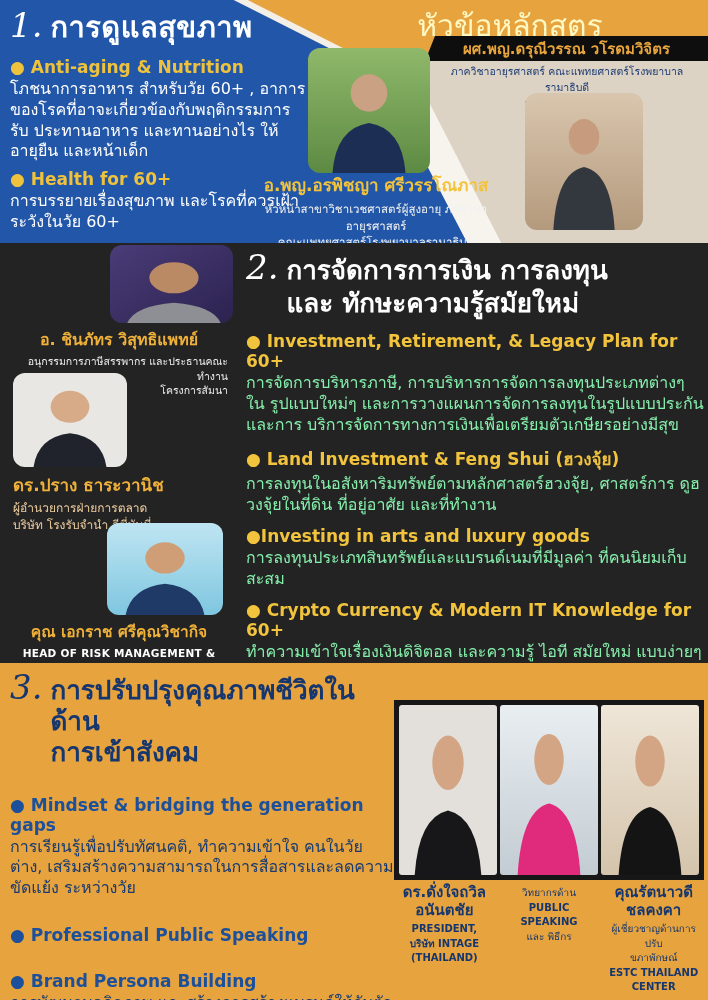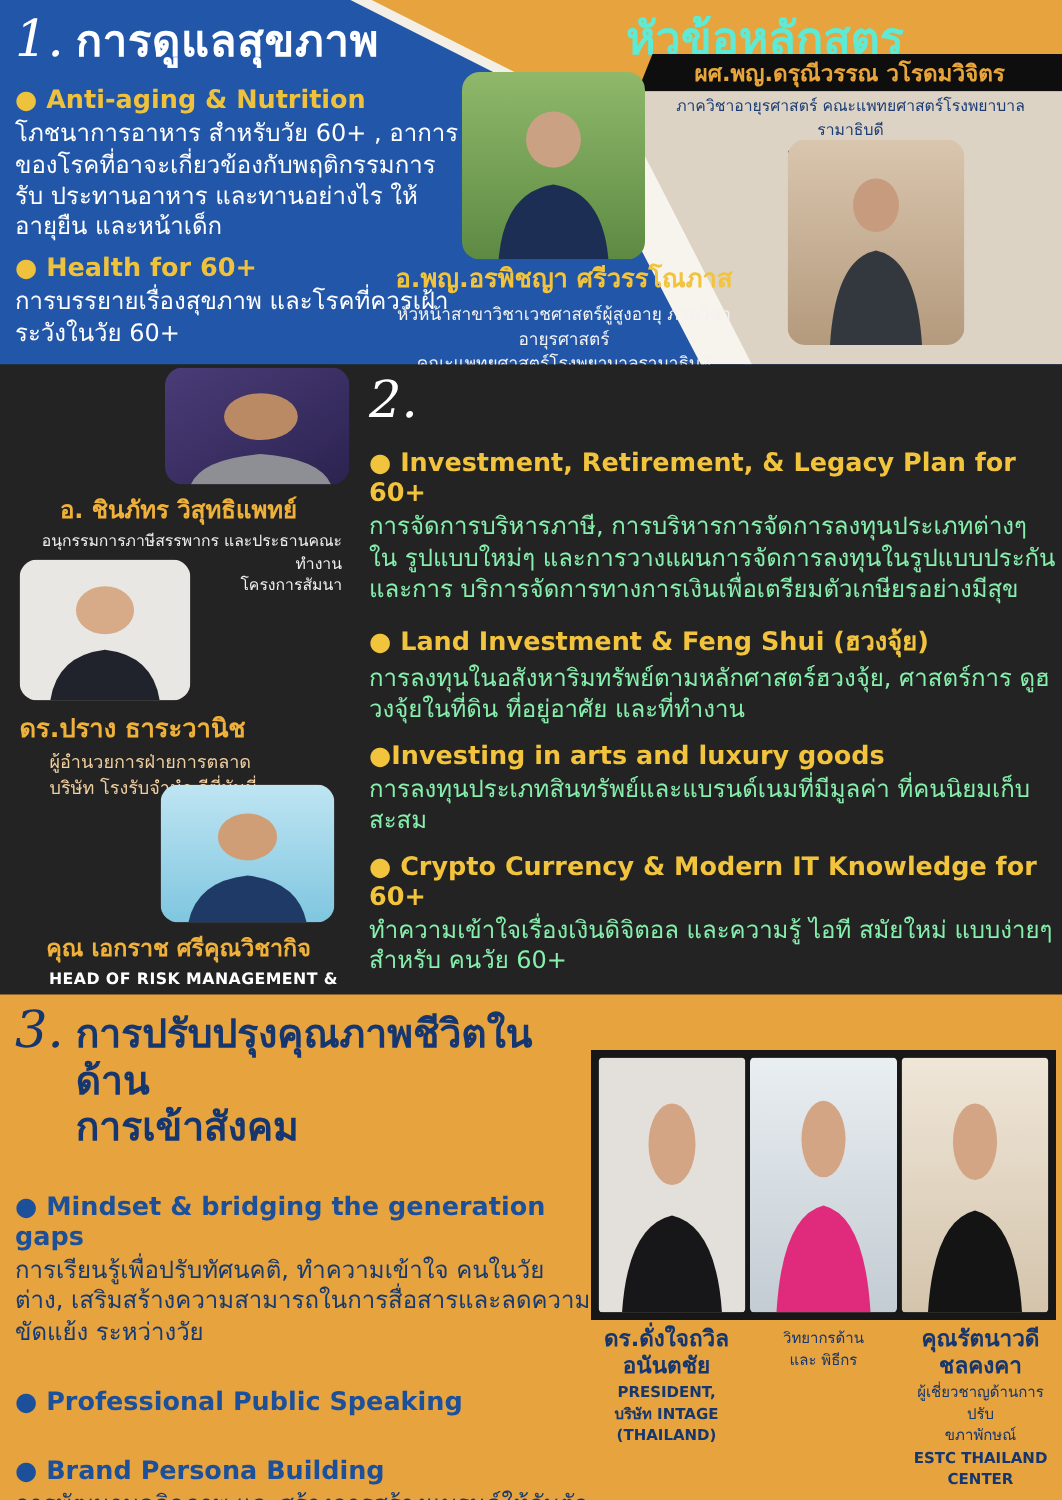--- a/index.html
+++ b/index.html
@@ -13,21 +13,21 @@
   .sec1{position:absolute;left:0;top:0;width:708px;height:243px;background:#2156a8;}
   .sec1 .orange-corner{position:absolute;inset:0;background:#e6a33e;
     clip-path:polygon(34.5% 0,100% 0,100% 25%,51.5% 25%);}
   .sec1 .white-diag-top{position:absolute;inset:0;background:#f4efe6;
     clip-path:polygon(33% 0,35% 0,52% 25%,50% 25%);}
   .sec1 .cream-band{position:absolute;inset:0;background:#ddd3c4;
     clip-path:polygon(57% 24.5%,100% 24.5%,100% 100%,70% 100%);}
   .sec1 .white-diag-mid{position:absolute;inset:0;background:#f7f4ee;
     clip-path:polygon(52.5% 24.5%,57.5% 24.5%,70.8% 100%,66% 100%);}
   .course-header{left:360px;top:2px;width:300px;text-align:center;
-    color:#5eead4;font-size:30px;font-weight:bold;}
+    color:#fef9c3;font-size:30px;font-weight:normal;}
   .name-bar{left:425px;top:36px;width:283px;height:25px;background:#0e0e0e;
     clip-path:polygon(10px 0,100% 0,100% 100%,0 100%);
     display:flex;align-items:center;justify-content:center;}
   .name-bar span{color:#e8a53c;font-weight:bold;font-size:15px;white-space:nowrap;text-align:right;}
   .affil{left:432px;top:64px;width:270px;text-align:center;color:#1c3c74;
     font-size:10.5px;line-height:1.5;}
   .sec1-left{left:10px;top:4px;width:296px;color:#fff;}
   .sec-title-row{display:flex;align-items:baseline;gap:8px;}
   .sec-num{font-style:italic;font-size:34px;font-weight:500;font-family:"DejaVu Serif","Liberation Serif",serif;}
   .sec1 .sec-title{font-size:29px;font-weight:bold;letter-spacing:.5px;}
@@ -37,21 +37,21 @@
   .photo svg{display:block;width:100%;height:100%;}
   .ph1{left:308px;top:48px;width:122px;height:125px;}
   .ph2{left:525px;top:93px;width:118px;height:137px;}
   .spk1{left:248px;top:171px;width:256px;text-align:center;}
   .spk1 .nm{color:#f2c33c;font-weight:bold;font-size:17px;}
   .spk1 .tt{color:#f2f2f2;font-size:11.5px;line-height:1.45;margin-top:3px;}
   
   .sec2{position:absolute;left:0;top:243px;width:708px;height:420px;background:#232323;}
   .card{position:absolute;width:238px;}
   .card .nm{color:#f0b13a;font-weight:bold;font-size:16px;margin-top:4px;}
-  .card .tt{color:#eee;font-size:10.5px;line-height:1.4;margin-top:2px;padding-left:20px;}
+  .card .tt{color:#eee;font-size:10.5px;line-height:1.4;margin-top:2px;}
   .card1{left:0;top:2px;}
   .card1 .photo{margin-left:110px;width:123px;height:78px;}
   .card1 .nm{text-align:center;}
   .card1 .tt{text-align:right;padding-right:10px;}
   .card2{left:13px;top:130px;width:230px;}
   .card2 .photo{width:114px;height:94px;}
   .card2 .nm{text-align:left;font-size:17px;}
   .card2 .tt{text-align:left;color:#f0cfa0;font-size:12px;}
   .card3{left:0;top:280px;}
   .card3 .photo{margin-left:107px;width:116px;height:92px;}
@@ -199,20 +199,24 @@
       <div class="nm">คุณ เอกราช ศรีคุณวิชากิจ</div>
       <div class="tt">
         <div>HEAD OF RISK MANAGEMENT &amp; RESEARCH</div>
         <div>SPECIALIST, ZIPMEX THAILAND .</div>
       </div>
     </div>
 
     <div class="sec2-right">
       <div class="sec-title-row">
         <span class="sec-num" style="color:#fff;">2.</span>
+        <span class="sec-title">
+          <span>การจัดการการเงิน การลงทุน</span><br>
+          <span>และ ทักษะความรู้สมัยใหม่</span>
+        </span>
       </div>
       <div class="item-h2" style="margin-top:12px;">●  Investment, Retirement, &amp; Legacy Plan for 60+</div>
       <div class="item-b2">การจัดการบริหารภาษี, การบริหารการจัดการลงทุนประเภทต่างๆ ใน รูปแบบใหม่ๆ และการวางแผนการจัดการลงทุนในรูปแบบประกัน และการ บริการจัดการทางการเงินเพื่อเตรียมตัวเกษียรอย่างมีสุข</div>
       <div class="item-h2">● Land Investment &amp; Feng Shui (ฮวงจุ้ย)</div>
       <div class="item-b2">การลงทุนในอสังหาริมทรัพย์ตามหลักศาสตร์ฮวงจุ้ย, ศาสตร์การ ดูฮวงจุ้ยในที่ดิน ที่อยู่อาศัย และที่ทำงาน</div>
       <div class="item-h2">●Investing in arts and luxury goods</div>
       <div class="item-b2">การลงทุนประเภทสินทรัพย์และแบรนด์เนมที่มีมูลค่า ที่คนนิยมเก็บสะสม</div>
       <div class="item-h2">● Crypto Currency &amp; Modern IT Knowledge for 60+</div>
       <div class="item-b2">ทำความเข้าใจเรื่องเงินดิจิตอล และความรู้ ไอที สมัยใหม่ แบบง่ายๆ สำหรับ คนวัย 60+</div>
     </div>
@@ -278,20 +282,21 @@
         </div>
         <div class="cr">
           <div class="b">PRESIDENT,</div>
           <div class="b">บริษัท INTAGE</div>
           <div class="b">(THAILAND)</div>
         </div>
       </div>
       <div class="spk-col">
         <div class="cr">
           <div>วิทยากรด้าน</div>
+          <div class="b">PUBLIC SPEAKING</div>
           <div>และ พิธีกร</div>
         </div>
       </div>
       <div class="spk-col">
         <div class="nm">
           <div>คุณรัตนาวดี</div>
           <div>ชลคงคา</div>
         </div>
         <div class="cr">
           <div>ผู้เชี่ยวชาญด้านการปรับ</div>

